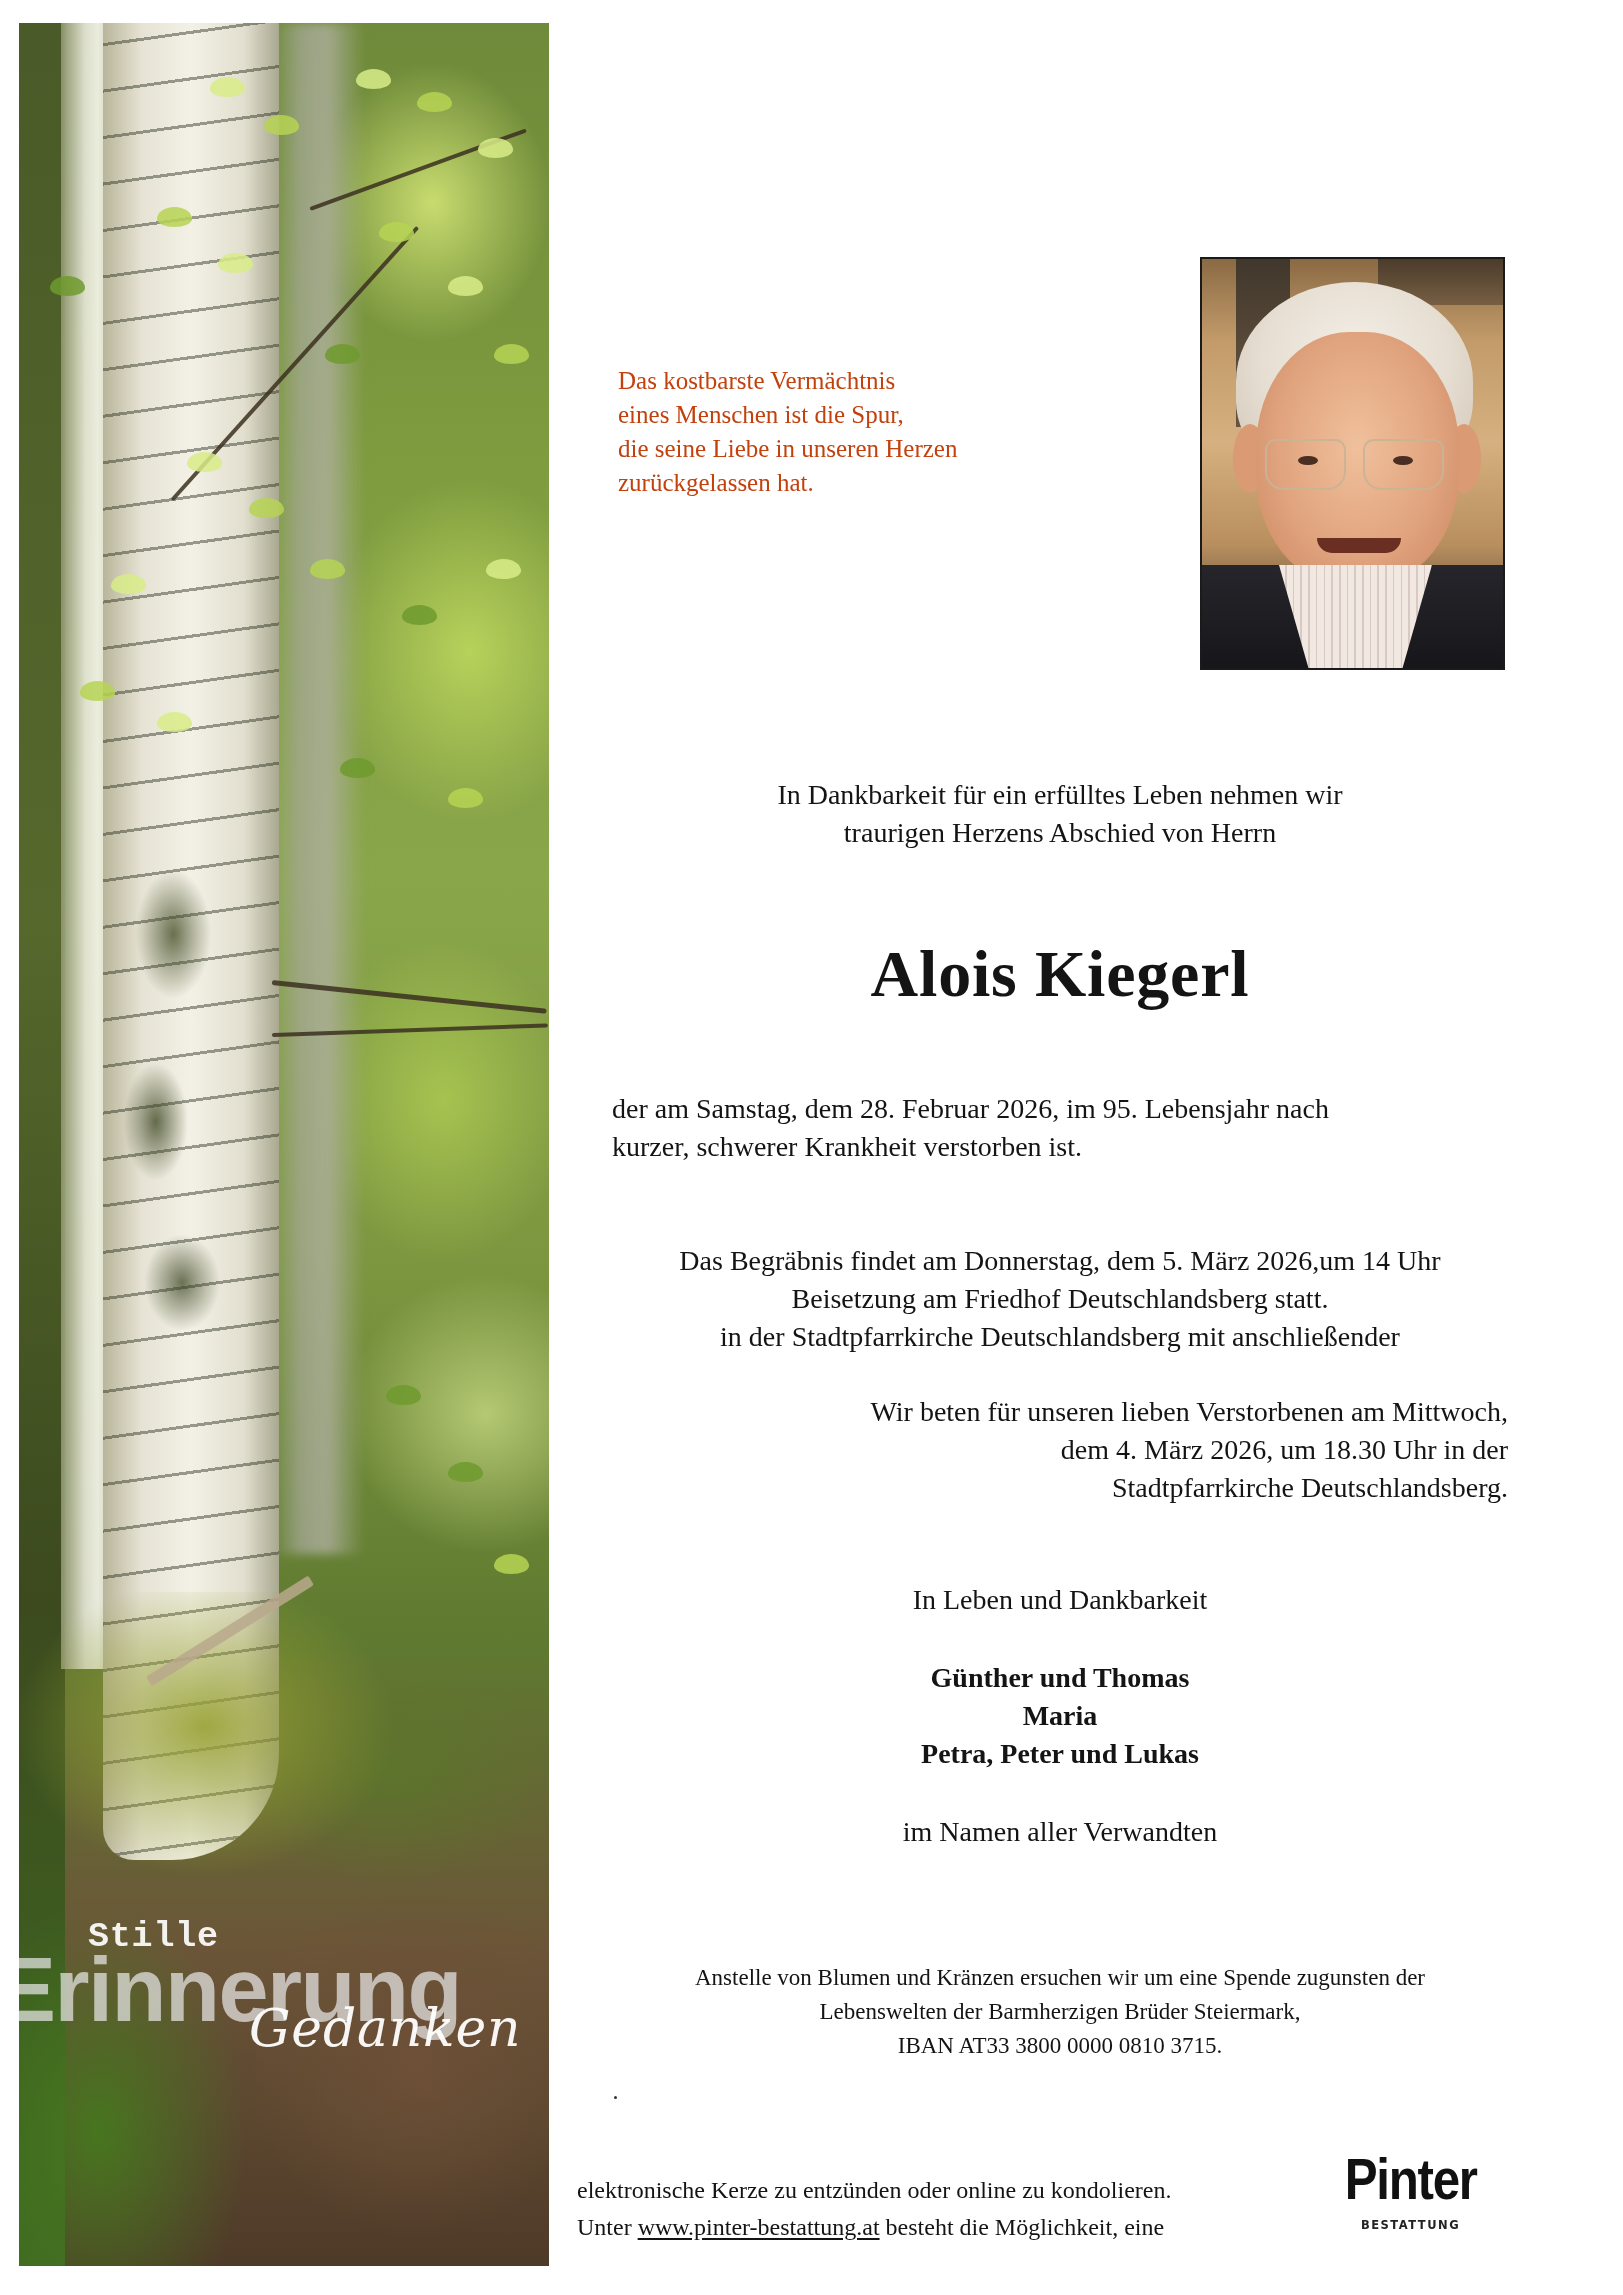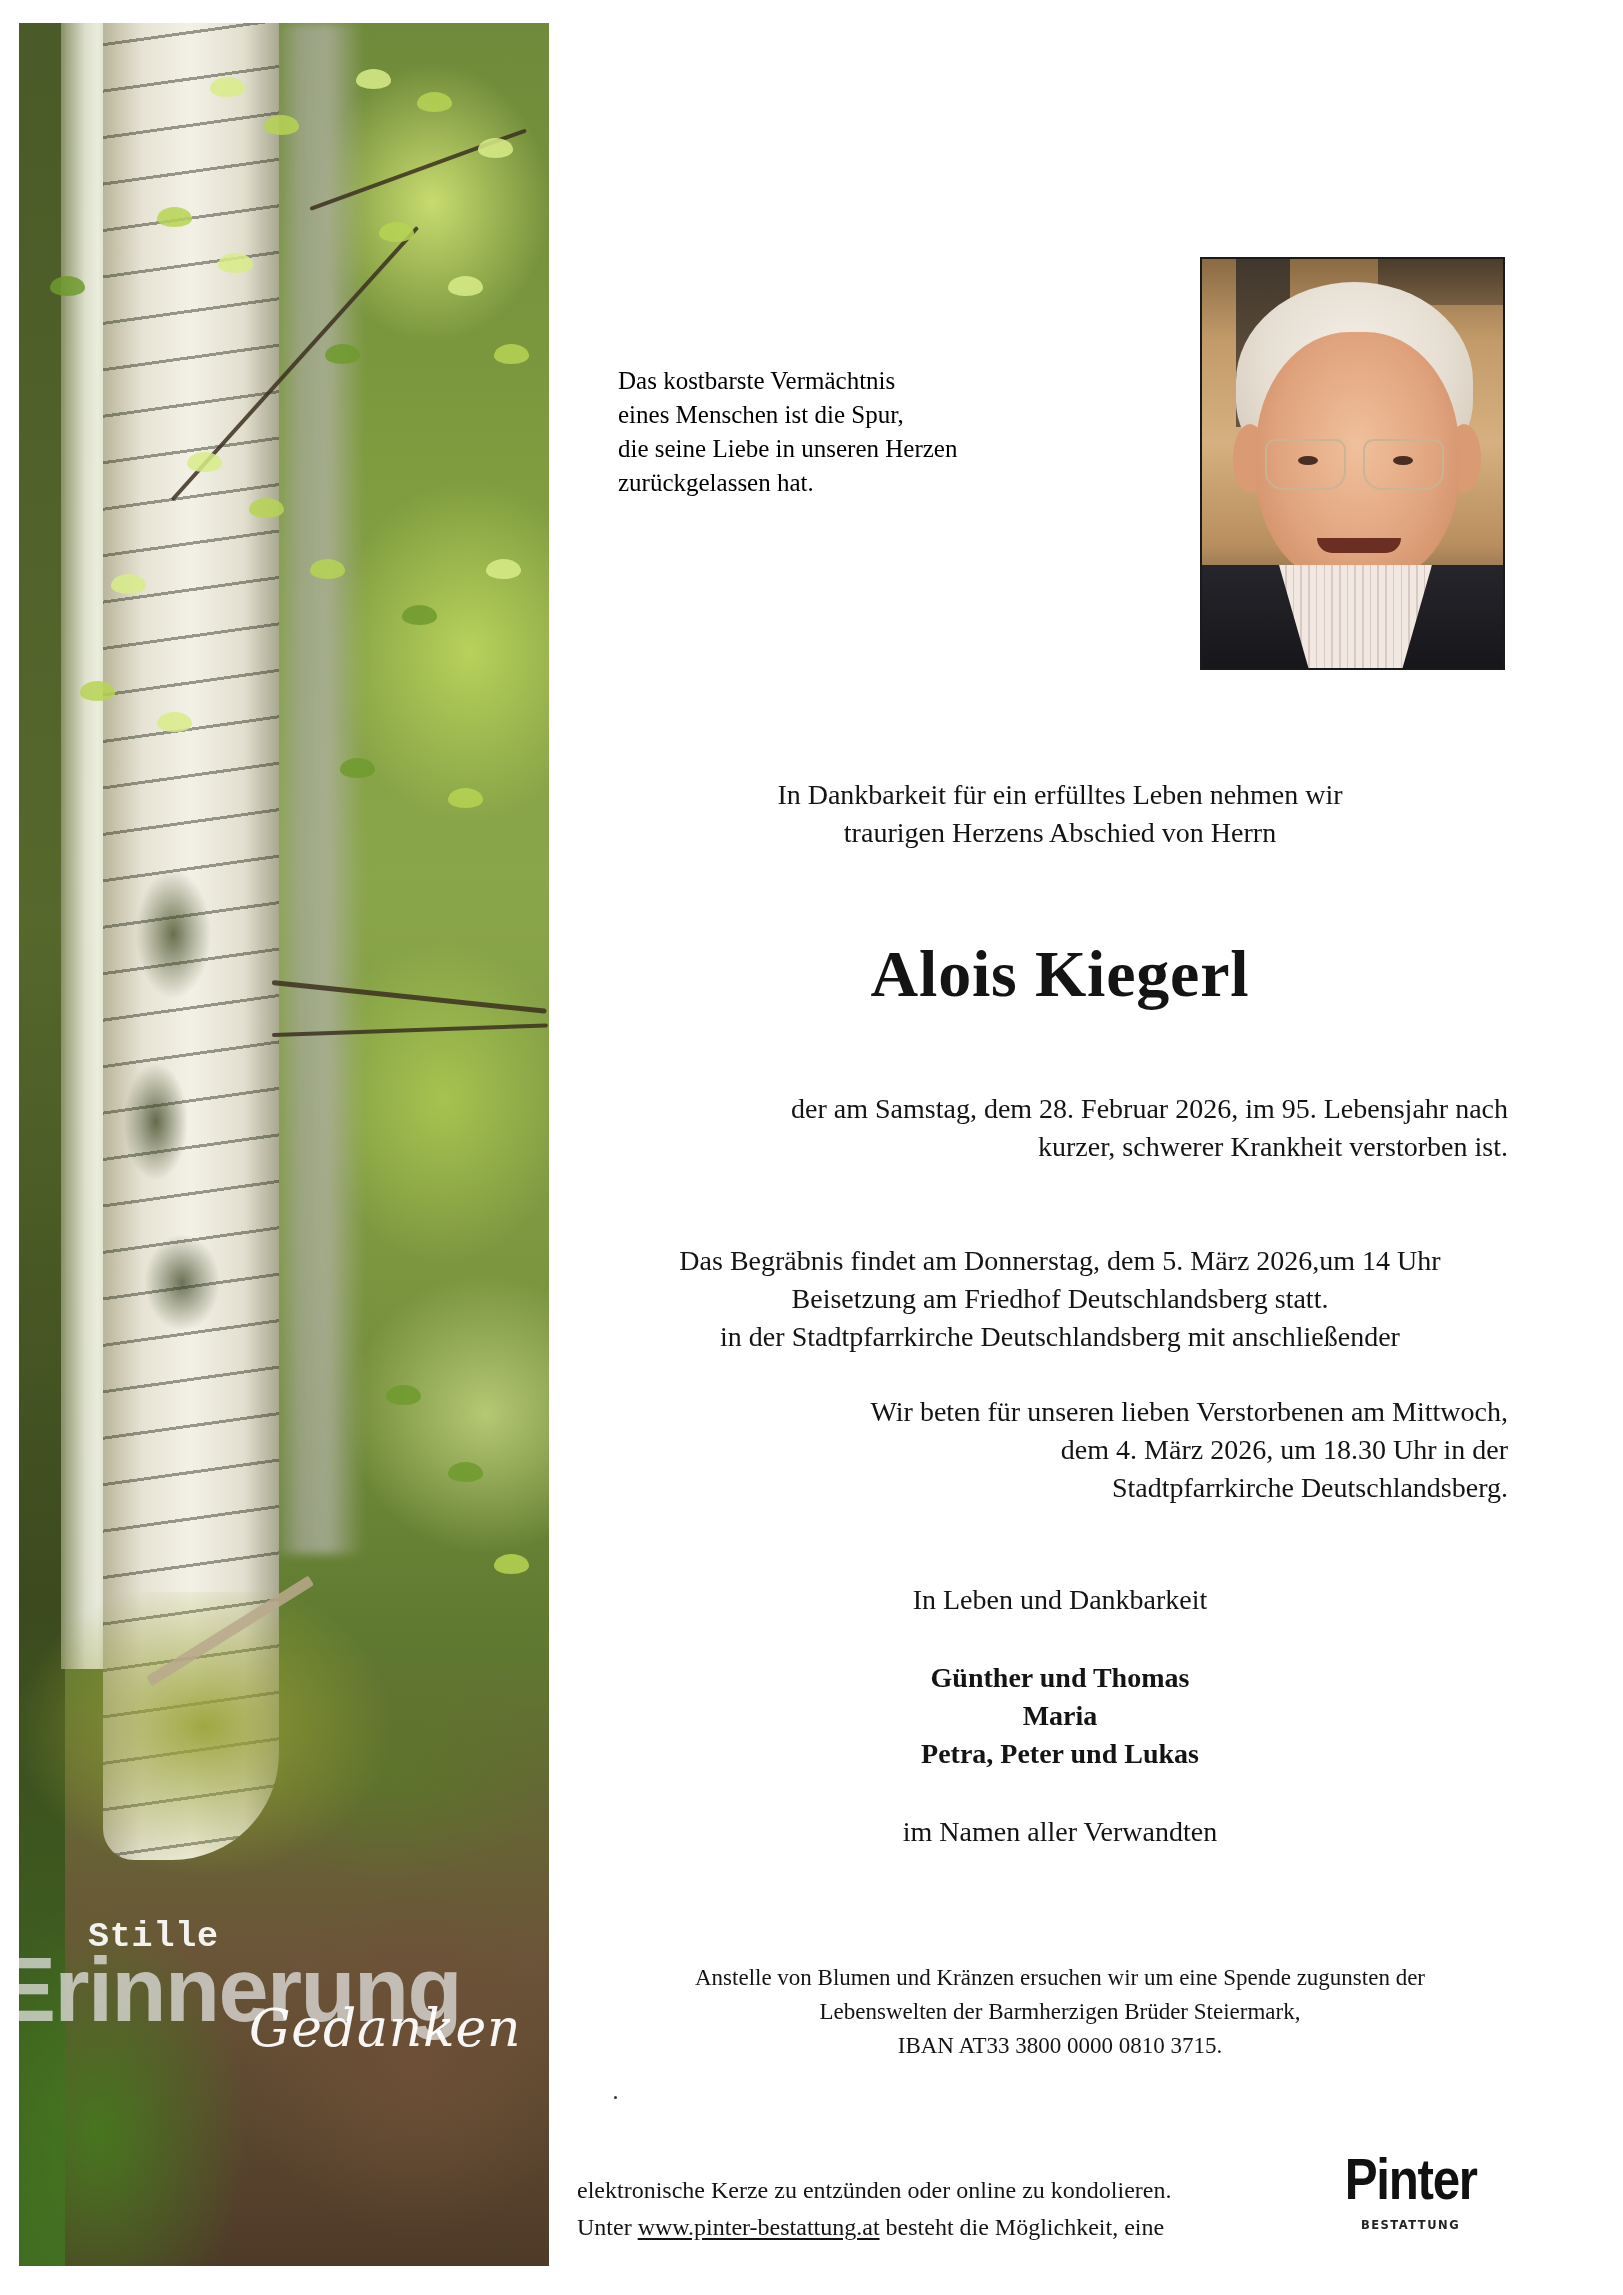--- a/index.html
+++ b/index.html
@@ -159,21 +159,21 @@
       letter-spacing: 0.8px;
     }
 
     
     .quote {
       position: absolute;
       left: 618px;
       top: 364px;
       font-size: 25px;
       line-height: 34px;
-      color: #000000;
+      color: #c2410c;
     }
     .quote div { white-space: nowrap; }
 
     .portrait {
       position: absolute;
       left: 1200px;
       top: 257px;
       width: 305px;
       height: 413px;
       border: 2.3px solid #1a1a1a;
@@ -276,21 +276,21 @@
       font-size: 66px;
       font-weight: bold;
       letter-spacing: 0.8px;
       line-height: 77px;
     }
     .death-info {
       position: absolute;
       left: 612px;
       top: 1090px;
       width: 896px;
-      text-align: right;
+      text-align: left;
       font-size: 28px;
       line-height: 38px;
     }
     .funeral-info {
       position: absolute;
       left: 612px;
       top: 1242px;
       width: 896px;
       text-align: center;
       font-size: 28px;

